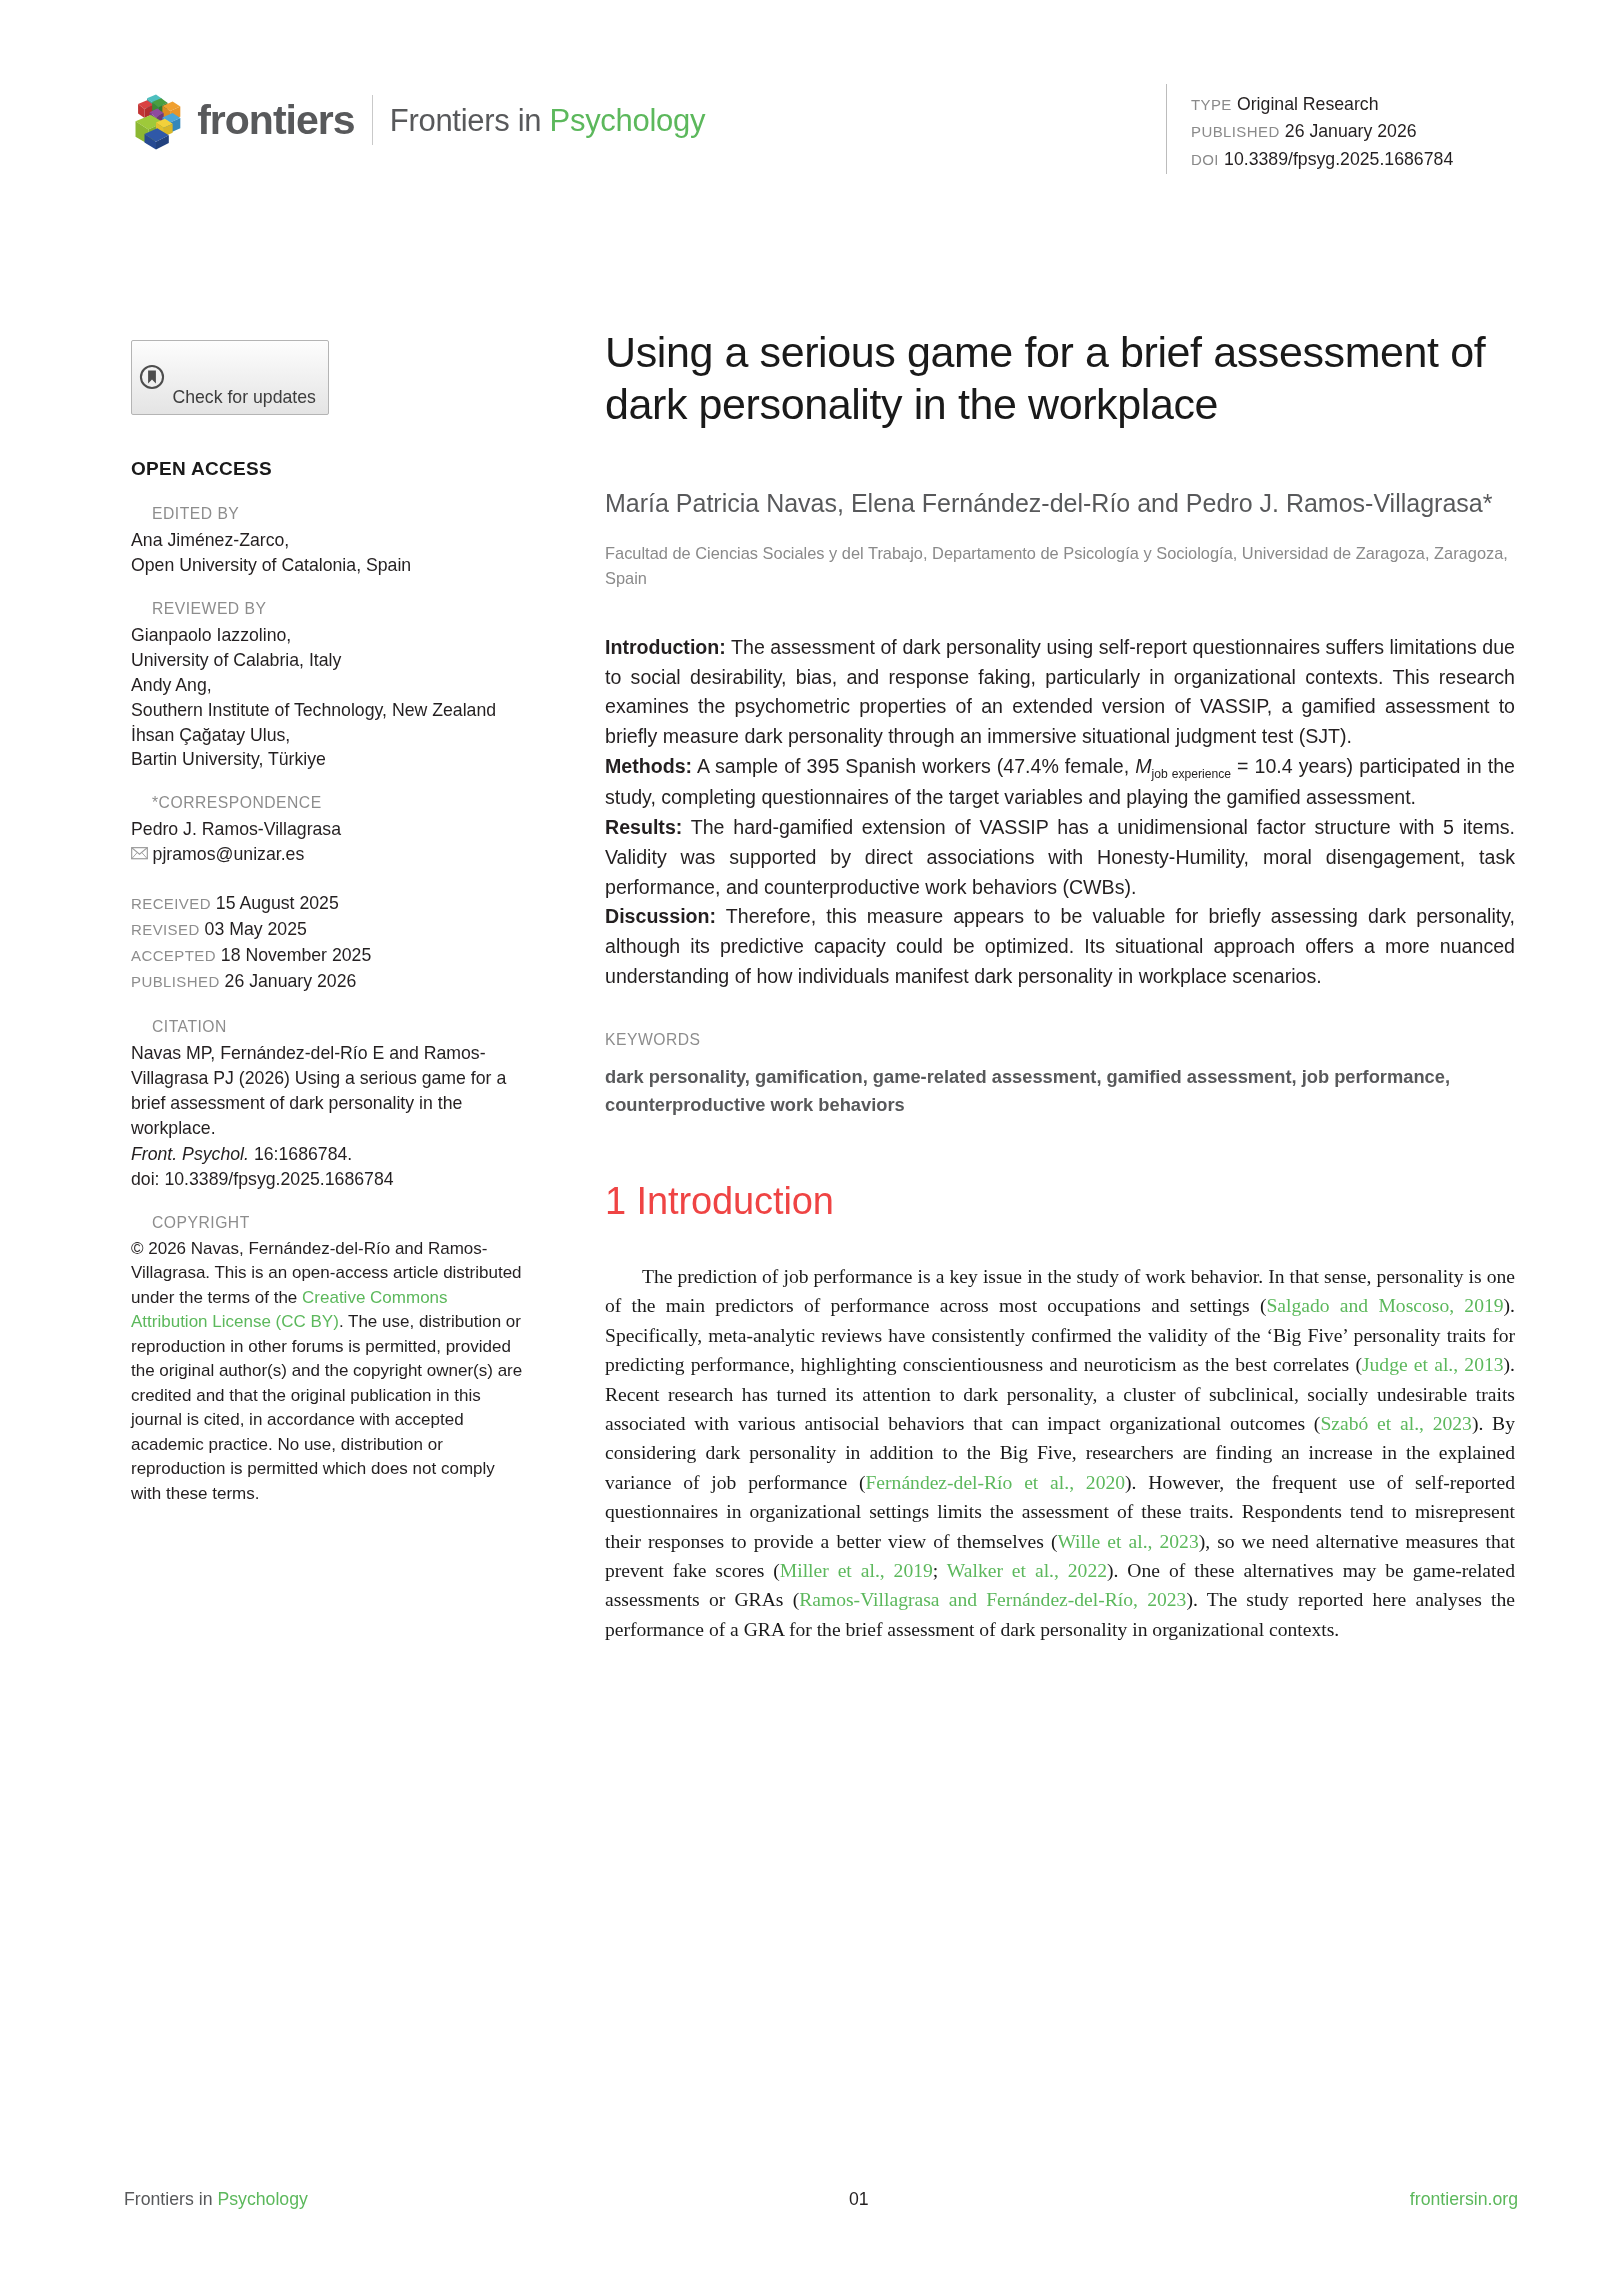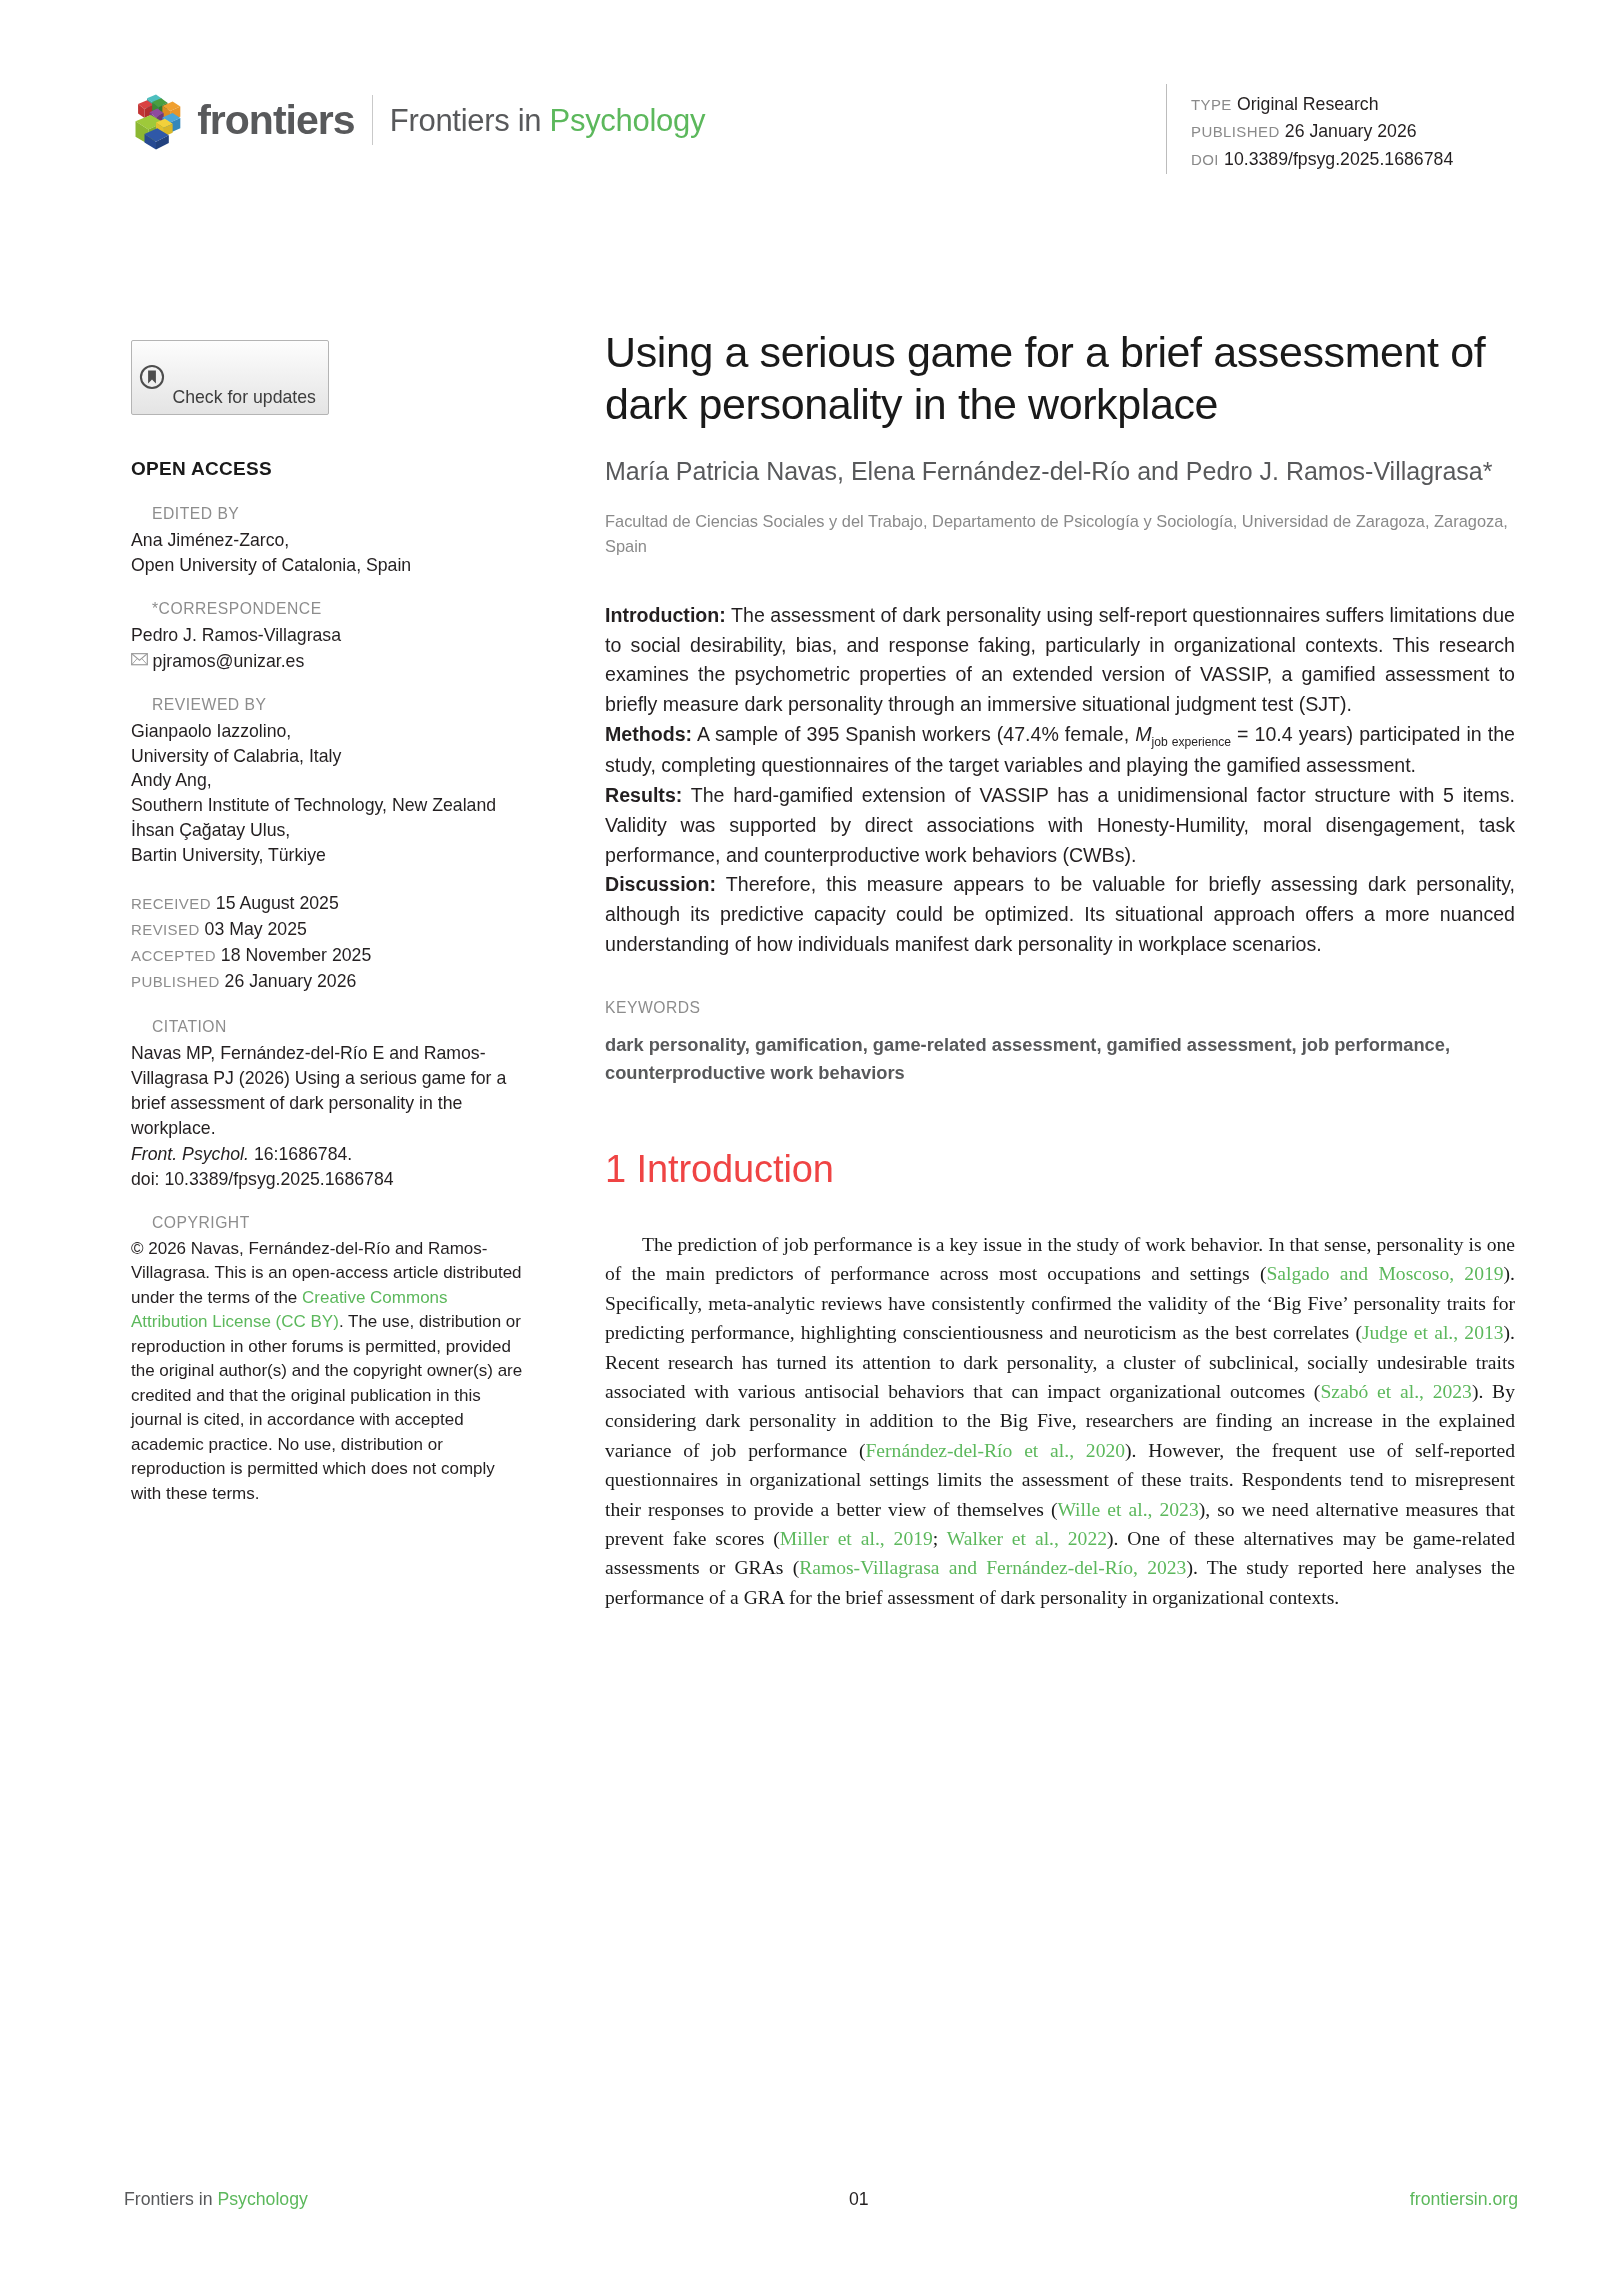--- a/index.html
+++ b/index.html
@@ -149,21 +149,21 @@
     left: 605px;
     top: 327px;
     width: 910px;
   }
   .article-title {
     font-size: 43px;
     line-height: 1.20;
     font-weight: normal;
     color: #1a1a1a;
     letter-spacing: -0.4px;
-    margin: 0 0 24px 0;
+    margin: 0 0 56px 0;
   }
   .authors {
     font-size: 25px;
     line-height: 1.42;
     color: #58595b;
     margin-bottom: 19.6px;
   }
   .affiliation {
     font-size: 16.4px;
     line-height: 1.48;
@@ -299,41 +299,41 @@
 
     <div class="oa-title">OPEN ACCESS</div>
 
     <div class="sb-block">
       <div class="sb-key">EDITED BY</div>
       <div class="sb-text" style="white-space: pre-line;">Ana Jiménez-Zarco,
 Open University of Catalonia, Spain</div>
     </div>
 
     <div class="sb-block">
+      <div class="sb-key">REVIEWED BY</div>
+      <div class="sb-text sb-text-tight" style="white-space: pre-line;">Gianpaolo Iazzolino,
+University of Calabria, Italy
+Andy Ang,
+Southern Institute of Technology, New Zealand
+İhsan Çağatay Ulus,
+Bartin University, Türkiye</div>
+    </div>
+
+    <div class="sb-block">
       <div class="sb-key">*CORRESPONDENCE</div>
       <div class="sb-text">Pedro J. Ramos-Villagrasa</div>
       <div class="sb-text">
         <svg class="mail-icon" viewBox="0 0 26 19">
           <rect x="1" y="1" width="24" height="17" fill="none" stroke="#9b9b9b" stroke-width="1.8"></rect>
           <path d="M1 1 L13 11 L25 1" fill="none" stroke="#9b9b9b" stroke-width="1.8"></path>
           <path d="M1 18 L9.5 8.5 M25 18 L16.5 8.5" fill="none" stroke="#9b9b9b" stroke-width="1.4"></path>
         </svg><span>pjramos@unizar.es</span>
       </div>
     </div>
 
-    <div class="sb-block">
-      <div class="sb-key">REVIEWED BY</div>
-      <div class="sb-text sb-text-tight" style="white-space: pre-line;">Gianpaolo Iazzolino,
-University of Calabria, Italy
-Andy Ang,
-Southern Institute of Technology, New Zealand
-İhsan Çağatay Ulus,
-Bartin University, Türkiye</div>
-    </div>
-
     <div class="dates-block">
       <div><span class="inline-key">RECEIVED</span> <span>15 August 2025</span></div>
       <div><span class="inline-key">REVISED</span> <span>03 May 2025</span></div>
       <div><span class="inline-key">ACCEPTED</span> <span>18 November 2025</span></div>
       <div><span class="inline-key">PUBLISHED</span> <span>26 January 2026</span></div>
     </div>
 
     <div class="sb-block">
       <div class="sb-key">CITATION</div>
       <div class="sb-text"><span>Navas MP, Fernández-del-Río E and Ramos-Villagrasa PJ (2026) Using a serious game for a brief assessment of dark personality in the workplace.</span><br><span class="italic">Front. Psychol.</span><span> 16:1686784.</span><br><span>doi: 10.3389/fpsyg.2025.1686784</span></div>

